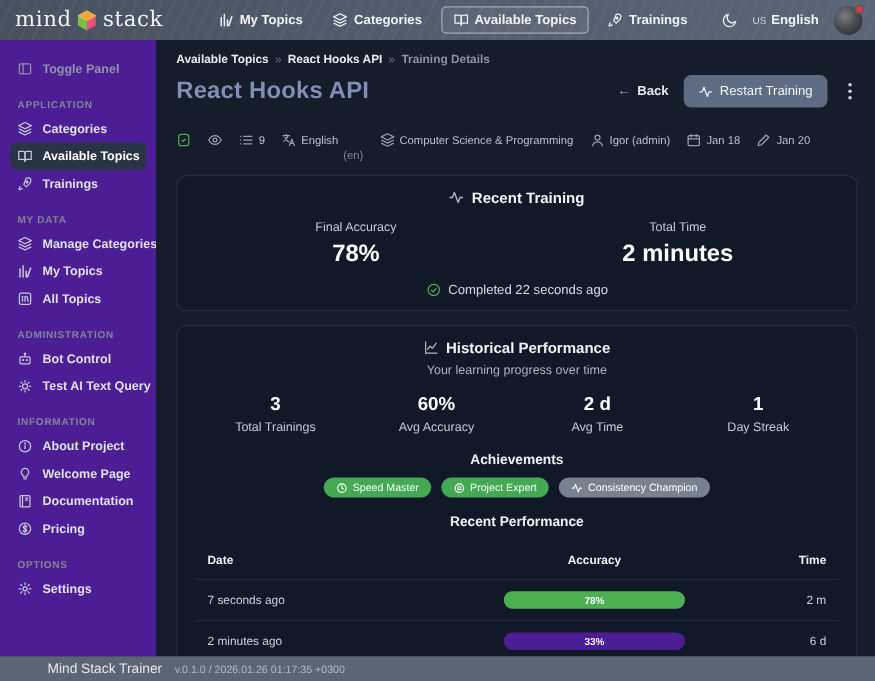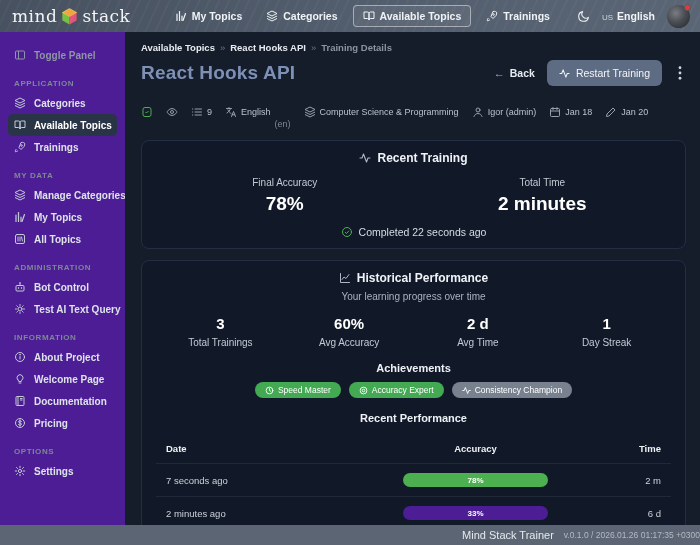--- a/index.html
+++ b/index.html
@@ -131,21 +131,21 @@
   .pill {
     width:145px; height:14px; border-radius:7px; display:flex; align-items:center; justify-content:center;
     font-size:8px; font-weight:bold; color:#ffffff;
   }
   .pill.green { background:#4caf50; }
   .pill.gray { background:#4c1d95; }
 
   
   .footer {
     height:20px; flex:0 0 20px; background:#5b6573; display:flex; align-items:center;
-    padding-left:38px; gap:10px;justify-content:flex-end;
+    padding-left:38px; gap:10px;
   }
   .footer-app { font-size:11px; color:#e6e9ed; }
   .footer-ver { font-size:8.5px; color:#b4bac4; }
 </style>
 </head>
 <body>
 
 <div class="navbar">
   <div class="logo">
     <span class="logo-word">mind</span>
@@ -554,21 +554,21 @@
           </span>
           <span>Speed Master</span>
         </span>
         <span class="badge green">
           <span class="icn">
             <svg width="9" height="9" viewBox="0 0 24 24" fill="none" stroke="currentColor" stroke-width="2.4">
               <circle cx="12" cy="12" r="9"></circle>
                 <circle cx="12" cy="12" r="3.5"></circle>
             </svg>
           </span>
-          <span>Accuracy Expert</span>
+          <span>Project Expert</span>
         </span>
         <span class="badge gray">
           <span class="icn">
             <svg width="9" height="9" viewBox="0 0 24 24" fill="none" stroke="currentColor" stroke-width="2.4" stroke-linecap="round" stroke-linejoin="round">
               <path d="M2 12h4l3-8 6 16 3-8h4"></path>
             </svg>
           </span>
           <span>Consistency Champion</span>
         </span>
       </div>

